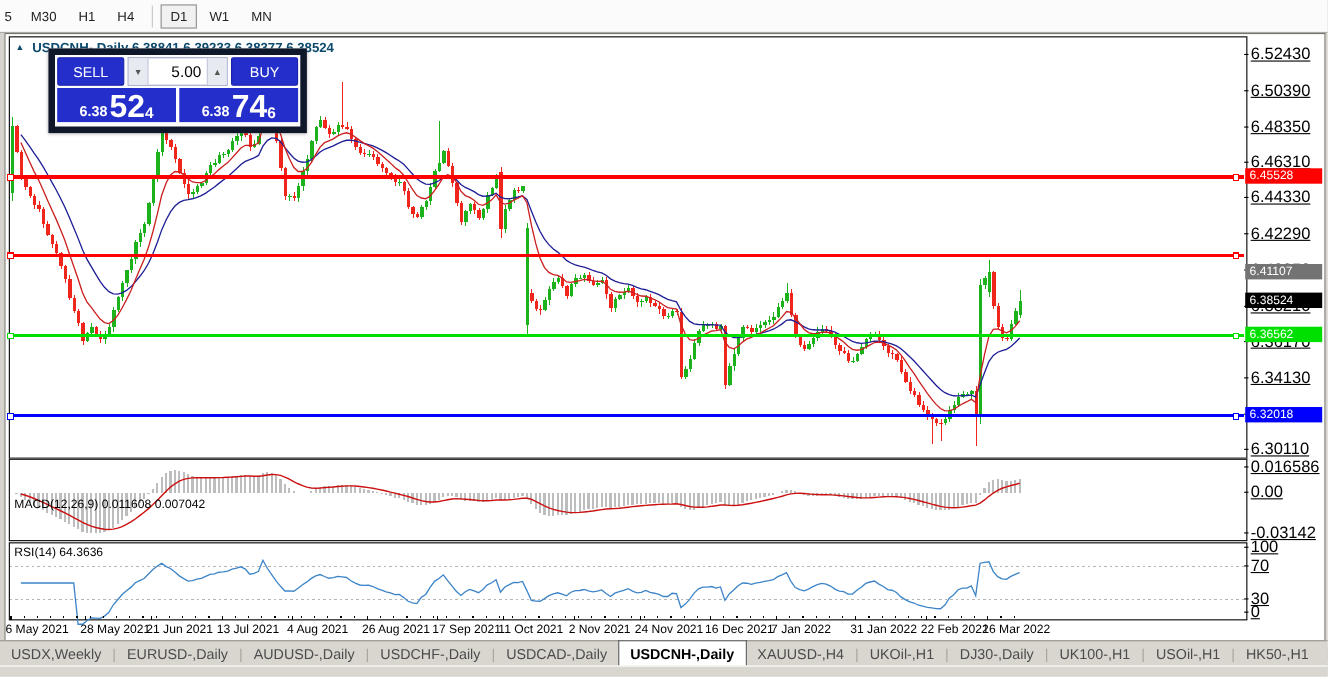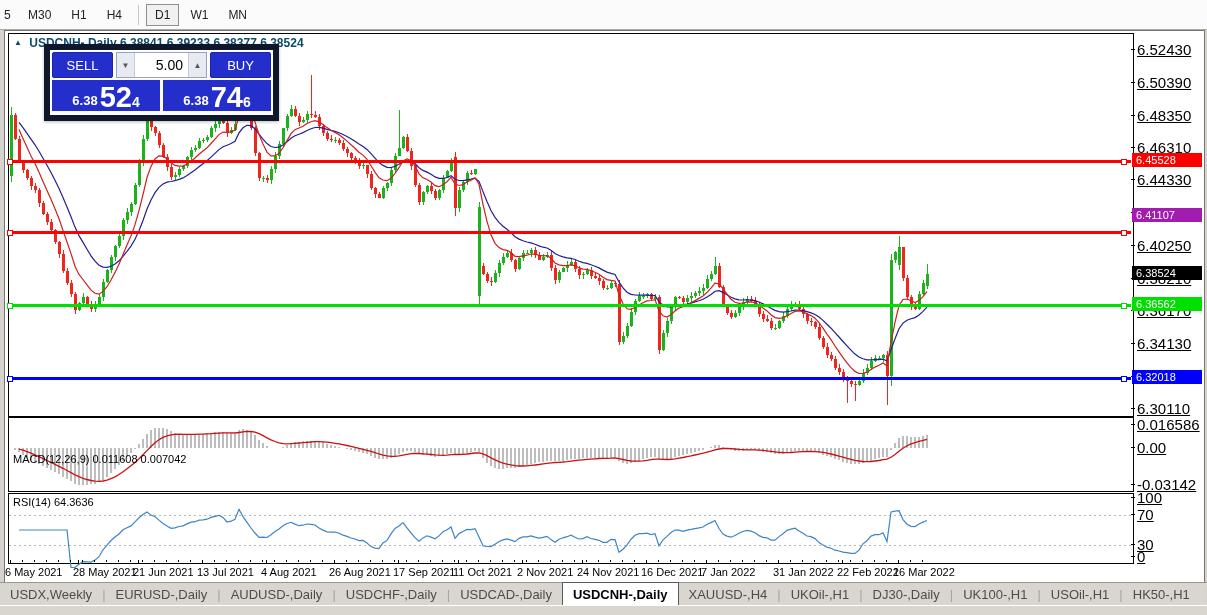--- a/index.html
+++ b/index.html
@@ -868,21 +868,21 @@
     <div class="axlab" style="top:479px">-0.03142</div>
     <div class="axtick" style="top:497px"></div>
     <div class="axlab" style="top:492px">100</div>
     <div class="axtick" style="top:514px"></div>
     <div class="axlab" style="top:509px">70</div>
     <div class="axtick" style="top:544px"></div>
     <div class="axlab" style="top:539px">30</div>
     <div class="axtick" style="top:556px"></div>
     <div class="axlab" style="top:551px">0</div>
     <div class="pricetag" style="top:153px;background:#ff0000;">6.45528</div>
-    <div class="pricetag" style="top:208px;background:#a21caf;">6.41107</div>
+    <div class="pricetag" style="top:240px;background:#737373;">6.41107</div>
     <div class="pricetag" style="top:297px;background:#00e000;">6.36562</div>
     <div class="pricetag" style="top:370px;background:#0000ff;">6.32018</div>
     <div class="pricetag" style="top:266px;background:#000000;z-index:6;">6.38524</div>
   </div>
 <div id="date-layer">
     <svg width="1122" height="6" style="left:8px;top:560px" shape-rendering="crispEdges">
       <line x1="2" y1="0" x2="2" y2="2" stroke="#000"></line>
       <line x1="14" y1="0" x2="14" y2="2" stroke="#000"></line>
       <line x1="26" y1="0" x2="26" y2="2" stroke="#000"></line>
       <line x1="38" y1="0" x2="38" y2="2" stroke="#000"></line>

